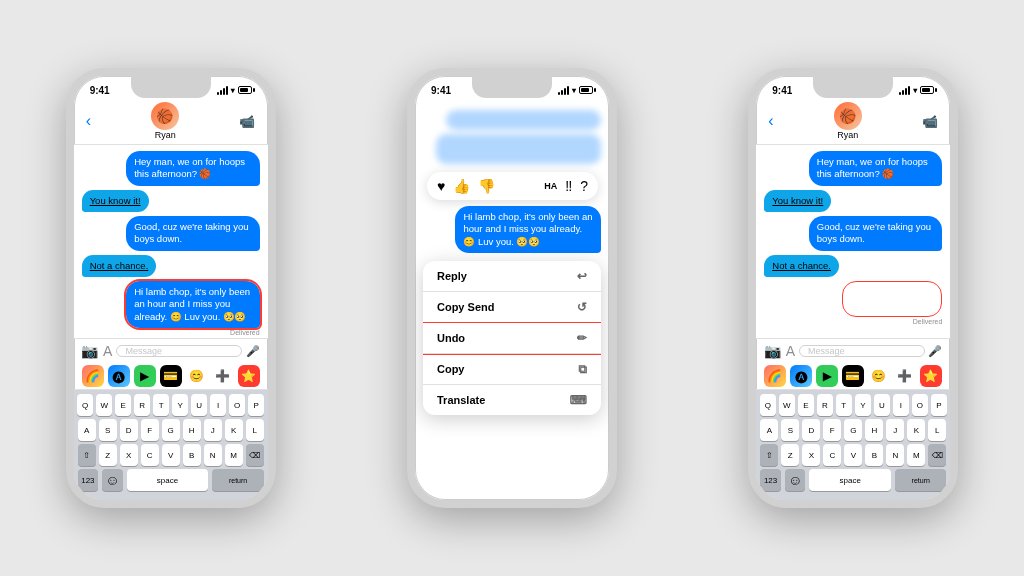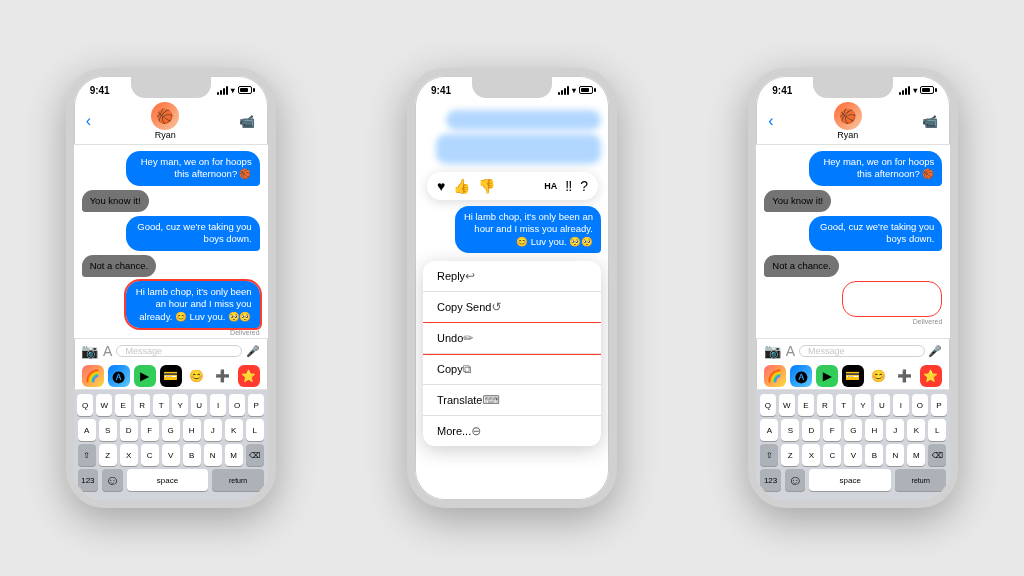--- a/index.html
+++ b/index.html
@@ -149,27 +149,27 @@
       padding: 5px 8px;
       border-radius: 14px;
       font-size: 9.5px;
       line-height: 1.3;
     }
     .msg-bubble.sent {
       background: #007AFF;
       color: #fff;
       align-self: flex-end;
       border-bottom-right-radius: 4px;
-      text-align: right;
     }
     .msg-bubble.received {
-      background: #737373;
+      background: #0ea5e9;
       color: #000;
       align-self: flex-start;
       border-bottom-left-radius: 4px;
+      text-decoration: underline;
     }
     .msg-bubble.sent.selected {
       outline: 2px solid #ff3b30;
     }
     .msg-bubble.empty-bubble {
       background: #fff;
       border: 1.5px solid #ff3b30;
       min-height: 32px;
       min-width: 80px;
     }
@@ -272,25 +272,26 @@
       background: #fff;
       border-radius: 12px;
       box-shadow: 0 4px 20px rgba(0,0,0,0.2);
       overflow: hidden;
       margin: 4px 8px;
       flex-shrink: 0;
     }
     .context-menu-item {
       display: flex;
       align-items: center;
-      justify-content: flex-start;
+      justify-content: space-between;
       padding: 8px 14px;
       font-size: 11px;
       color: #000;
       border-bottom: 0.5px solid #e0e0e0;
+      font-weight: bold;
     }
     .context-menu-item:last-child { border-bottom: none; }
     .context-menu-item.highlighted {
       outline: 1.5px solid #ff3b30;
     }
     .context-menu-icon { font-size: 12px; color: #666; }
 
     .reaction-bar {
       display: flex;
       align-items: center;
@@ -483,24 +484,20 @@
           <span class="context-menu-icon">✏</span>
         </div>
         <div class="context-menu-item">
           <span>Copy</span>
           <span class="context-menu-icon">⧉</span>
         </div>
         <div class="context-menu-item">
           <span>Translate</span>
           <span class="context-menu-icon">⌨</span>
         </div>
-        <div class="context-menu-item">
-          <span>More...</span>
-          <span class="context-menu-icon">⊖</span>
-        </div>
       </div>
     </div>
   </div>
 </div>
 
 <div class="phone-wrapper">
   <div class="phone phone-shadow">
     <div class="notch"></div>
 
     <div class="status-bar">

